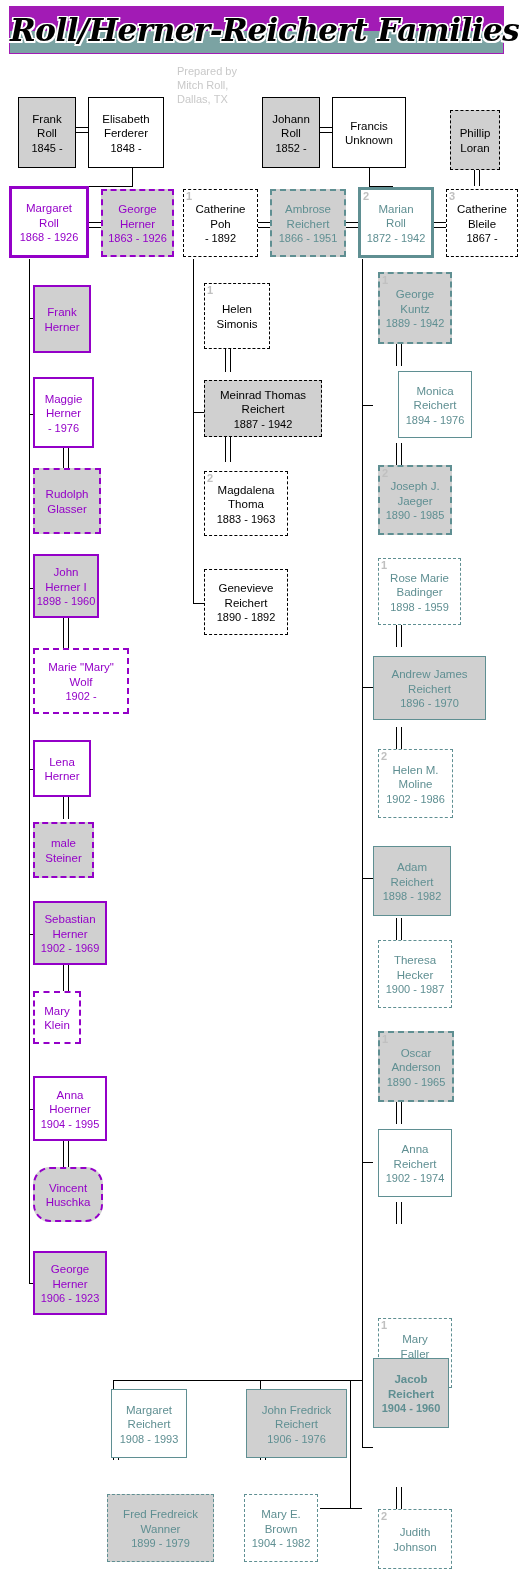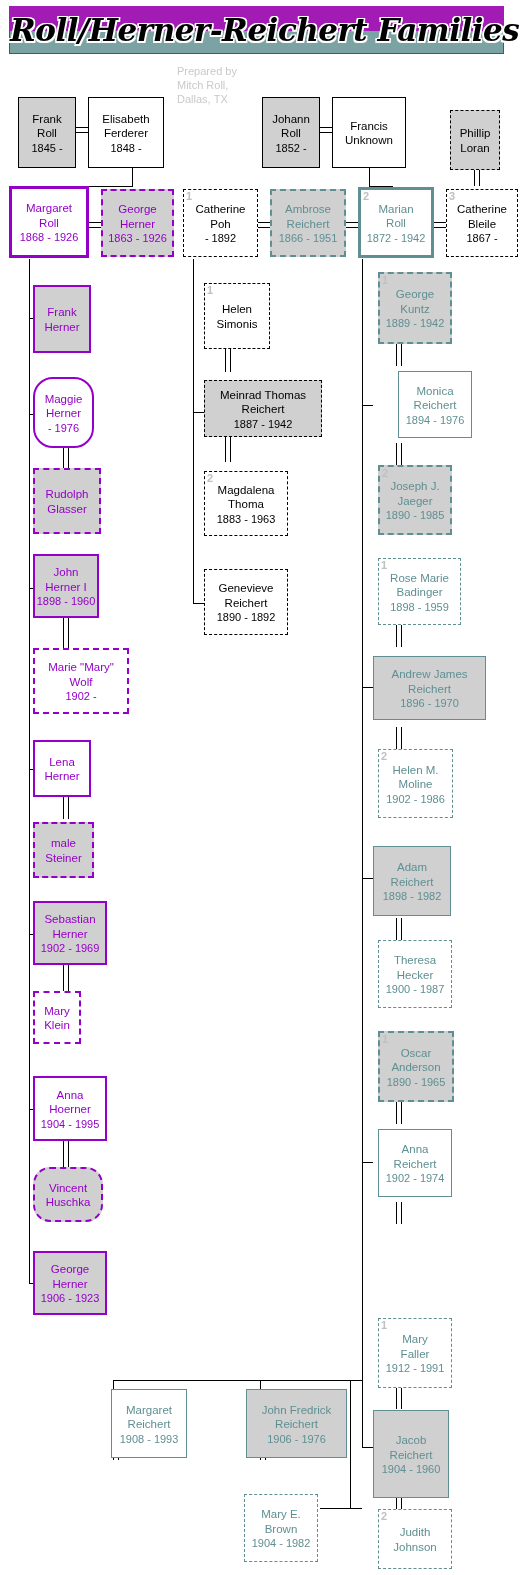--- a/index.html
+++ b/index.html
@@ -281,21 +281,21 @@
     </div>
   </div>
 
   <div class="pb fill-grey bd-solid bw2 c-purple" style="left:33px;top:285px;width:58px;height:68px;">
     <div class="inner">
       <span class="nm">Frank</span>
       <span class="nm">Herner</span>
     </div>
   </div>
 
-  <div class="pb fill-white bd-solid bw2 c-purple" style="left:33px;top:377px;width:61px;height:71px;border-radius:20px;">
+  <div class="pb fill-white bd-solid bw2 c-purple" style="left:33px;top:377px;width:61px;height:71px;">
     <div class="inner">
       <span class="nm">Maggie</span>
       <span class="nm">Herner</span>
       <span class="dt">- 1976</span>
     </div>
   </div>
 
   <div class="pb fill-grey bd-dash bw2 c-purple" style="left:33px;top:468px;width:68px;height:66px;">
     <div class="inner">
       <span class="nm">Rudolph</span>
@@ -492,21 +492,21 @@
 
   <div class="pb fill-white bd-dash bw1 c-teal" style="left:378px;top:1318px;width:74px;height:70px;">
     <div class="badge">1</div>
     <div class="inner">
       <span class="nm">Mary</span>
       <span class="nm">Faller</span>
       <span class="dt">1912 - 1991</span>
     </div>
   </div>
 
-  <div class="pb fill-grey bd-solid bw1 c-teal" style="left:373px;top:1410px;width:76px;height:88px;">
+  <div class="pb fill-grey bd-solid bw1 c-teal" style="left:373px;top:1358px;width:76px;height:70px;font-weight:bold;">
     <div class="inner">
       <span class="nm">Jacob</span>
       <span class="nm">Reichert</span>
       <span class="dt">1904 - 1960</span>
     </div>
   </div>
 
   <div class="pb fill-white bd-dash bw1 c-teal" style="left:378px;top:1509px;width:74px;height:60px;">
     <div class="badge">2</div>
     <div class="inner">
@@ -516,20 +516,27 @@
   </div>
 
   <div class="pb fill-white bd-solid bw1 c-teal" style="left:111px;top:1389px;width:76px;height:69px;">
     <div class="inner">
       <span class="nm">Margaret</span>
       <span class="nm">Reichert</span>
       <span class="dt">1908 - 1993</span>
     </div>
   </div>
 
+  <div class="pb fill-grey bd-dash bw1 c-teal" style="left:107px;top:1494px;width:107px;height:68px;">
+    <div class="inner">
+      <span class="nm">Fred Fredreick</span>
+      <span class="nm">Wanner</span>
+      <span class="dt">1899 - 1979</span>
+    </div>
+  </div>
 
   <div class="pb fill-grey bd-solid bw1 c-teal" style="left:246px;top:1389px;width:101px;height:69px;">
     <div class="inner">
       <span class="nm">John Fredrick</span>
       <span class="nm">Reichert</span>
       <span class="dt">1906 - 1976</span>
     </div>
   </div>
 
   <div class="pb fill-white bd-dash bw1 c-teal" style="left:244px;top:1494px;width:74px;height:68px;">

